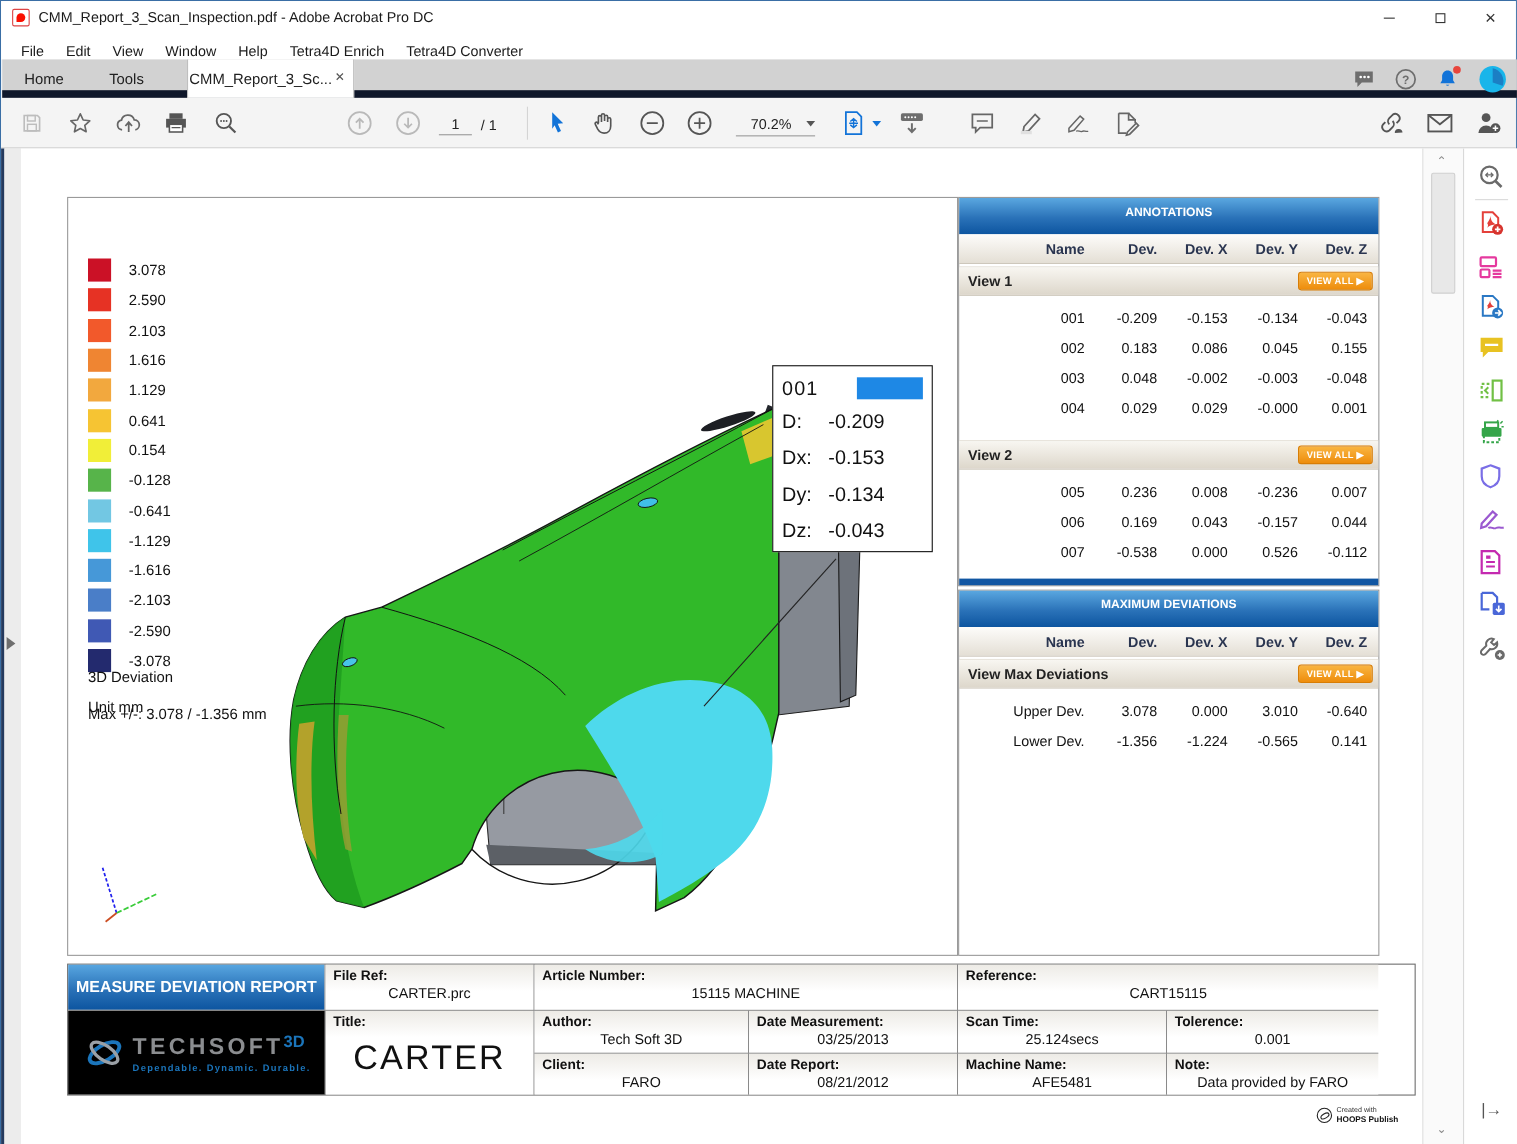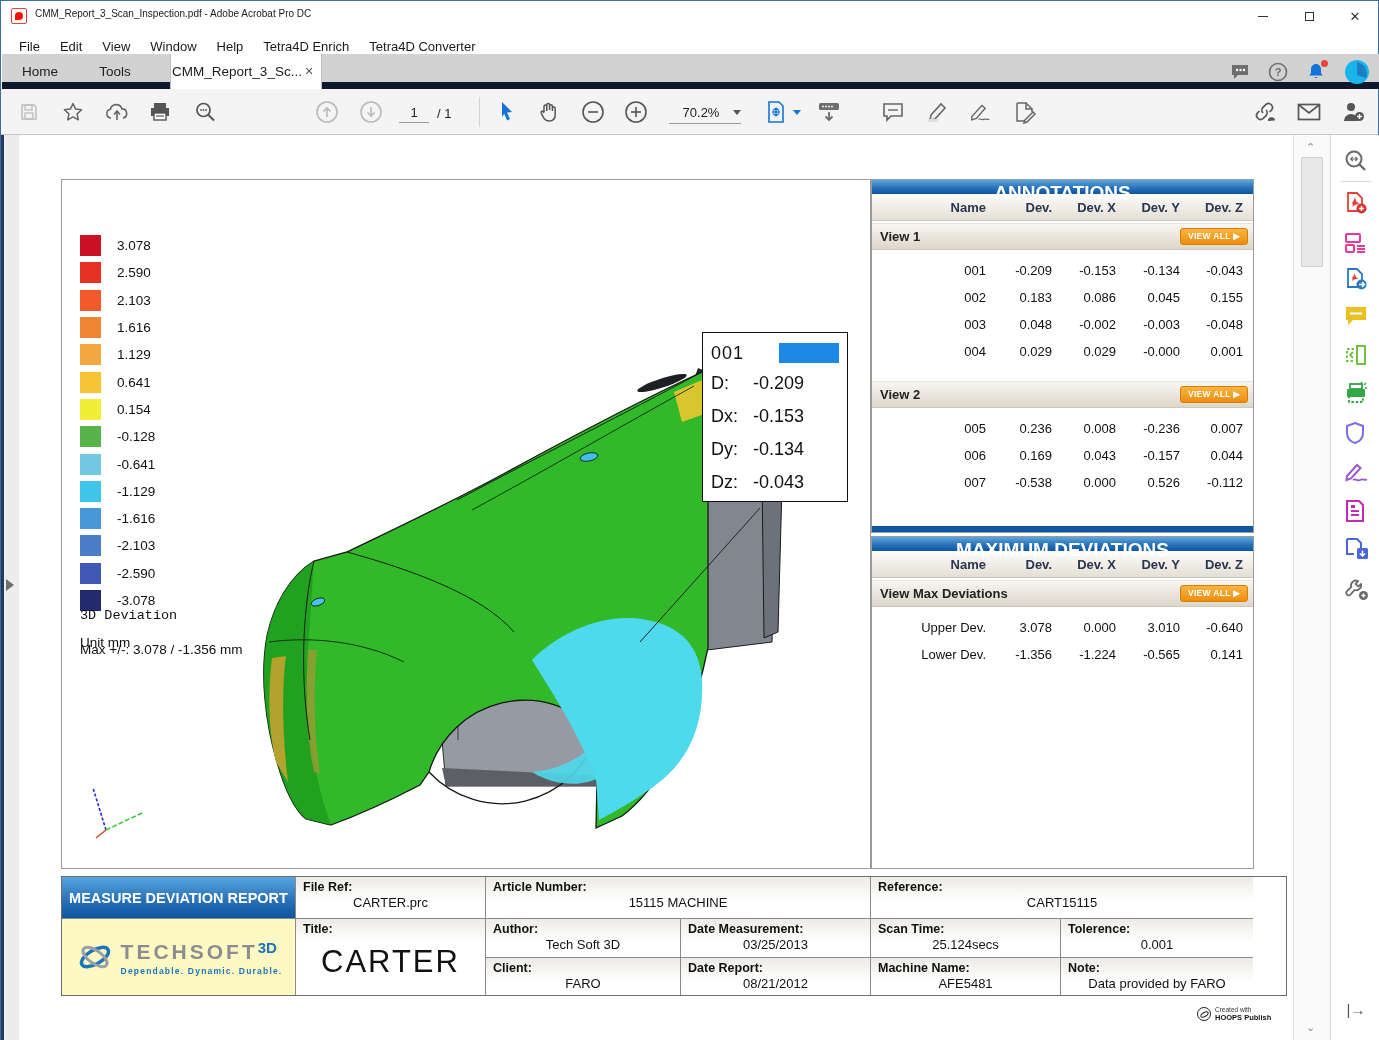--- a/index.html
+++ b/index.html
@@ -3,21 +3,21 @@
 <meta charset="utf-8">
 <style>
   * { margin:0; padding:0; box-sizing:border-box; }
   html,body { width:1379px; height:1040px; font-family:"Liberation Sans", sans-serif; background:#fff; overflow:hidden; }
   .app { position:absolute; left:0; top:0; width:1379px; height:1040px; border:1px solid #3a6ea5; background:#fff; }
 
   
   .titlebar { position:absolute; left:0; top:0; width:100%; height:30px; background:#fff; }
   .pdf-badge { position:absolute; left:10px; top:7px; width:16px; height:16px; border:1px solid #d44; border-radius:2px; background:#fff; }
   .pdf-badge::after{ content:""; position:absolute; left:3px; top:3px; width:8px; height:8px; background:#fa0f00; border-radius:50% 50% 50% 0; }
-  .title-text { position:absolute; left:34px; top:7px; font-size:10px; color:#1a1a1a; }
+  .title-text { position:absolute; left:34px; top:7px; font-size:13px; color:#1a1a1a; }
   .wctl { position:absolute; top:0; width:46px; height:30px; display:flex; align-items:center; justify-content:center; color:#333; cursor:pointer; }
   .wctl.min { right:92px; } .wctl.max { right:46px; } .wctl.close { right:0; }
   .wctl .bar { width:10px; height:1px; background:#333; }
   .wctl .box { width:9px; height:9px; border:1px solid #333; }
   .wctl .x  { font-size:13px; line-height:1; }
 
   
   .menubar { position:absolute; left:0; top:30px; width:100%; height:23px; background:#fff; display:flex; align-items:flex-end; padding-left:8px; }
   .menu-item { font-size:13px; color:#1a1a1a; padding:0 10px; cursor:pointer; }
 
@@ -65,21 +65,21 @@
 
   .callout { position:absolute; left:640px; top:152px; width:146px; height:170px; background:#fff; border:1px solid #111; padding:6px 8px; }
   .callout .row1 { display:flex; align-items:center; justify-content:space-between; height:28px; }
   .callout .cname { font-size:18px; color:#111; letter-spacing:1px; }
   .callout .cswatch { width:60px; height:20px; }
   .callout .cline { display:flex; height:33px; align-items:center; font-size:18px; color:#111; }
   .callout .clab { width:42px; }
 
   
   .panel { position:absolute; left:870px; width:383px; border:1px solid #9a9a9a; background:#fff; }
-  .panel-title { height:14px; background:linear-gradient(180deg,#5aa7e0 0%,#2a72b8 55%,#0d55a0 100%); color:#fff; font-weight:bold; font-size:19px; text-align:center; line-height:26px; }
+  .panel-title { height:33px; background:linear-gradient(180deg,#5aa7e0 0%,#2a72b8 55%,#0d55a0 100%); color:#fff; font-weight:bold; font-size:11px; text-align:center; line-height:26px; }
   .cols { height:27px; display:grid; grid-template-columns:128px 64px 64px 64px 63px; background:linear-gradient(180deg,#fdfcfa,#e4dfd5); border-bottom:1px solid #cdc7bb; align-items:center; }
   .cols span { text-align:right; font-weight:bold; font-size:13px; color:#2a3550; }
   .cols span:first-child { padding-right:14px; } .cols span { padding-right:12px; }
   .panel-body { position:relative; }
   .section-row { height:27px; margin-top:2px; background:linear-gradient(180deg,#f8f6f1,#ddd7cb); border-top:1px solid #e8e4dc; border-bottom:1px solid #cfc9bd; display:flex; align-items:center; justify-content:space-between; padding:0 5px 0 8px; }
   .section-name { font-weight:bold; font-size:13px; color:#222; }
   .viewall { height:17px; background:linear-gradient(180deg,#f9b542,#ee8d0c); border:1px solid #d87d05; border-radius:3px; color:#fff; font-weight:bold; font-size:8.5px; padding:0 7px; line-height:15px; cursor:pointer; letter-spacing:.3px; }
   .rows-block { margin-top:7px; margin-bottom:16px; }
   .drow { height:27px; display:grid; grid-template-columns:128px 64px 64px 64px 63px; align-items:center; }
   .drow span { text-align:right; font-size:13px; color:#111; padding-right:12px; }
@@ -87,21 +87,21 @@
   .blue-bottom { position:absolute; left:0; bottom:0; width:100%; height:6px; background:#1156a2; }
 
   
   .footer { left:60px; top:875px; width:1226px; height:120px; border:1px solid #6e6e6e; display:grid; grid-template-columns:234px 190px 195px 190px 190px 192px; grid-template-rows:42px 39px 37px; }
   .fcell { border-right:1px solid #8a8a8a; border-bottom:1px solid #8a8a8a; background:linear-gradient(180deg,#edebe6 0px,#ffffff 24px); overflow:hidden; }
   .fcell.lastcol { border-right:none; } .fcell.lastrow { border-bottom:none; }
   .flabel { font-weight:bold; font-size:12.5px; color:#111; padding:3px 0 0 7px; }
   .fvalue { text-align:center; font-size:13px; color:#111; margin-top:1px; }
   .report-title { background:linear-gradient(180deg,#58a6e0 0%,#2a72b8 55%,#0d55a0 100%); color:#fff; font-weight:bold; font-size:14.5px; display:flex; align-items:center; justify-content:center; }
   .title-cell .fvalue { font-size:31px; letter-spacing:2px; margin-top:8px; }
-  .logo-cell { display:flex; align-items:center; justify-content:center; background:#fef9c3; }
+  .logo-cell { display:flex; align-items:center; justify-content:center; background:#000000; }
   .brandline { font-size:21px; letter-spacing:3px; color:#8b8d90; font-weight:bold; }
   .brand3d { color:#1b75bb; font-size:15px; font-weight:bold; vertical-align:6px; letter-spacing:0; }
   .tagline { font-size:8.5px; font-weight:bold; color:#1b75bb; letter-spacing:1.2px; margin-top:2px; }
 
   .hoops { position:absolute; left:1196px; top:1005px; display:flex; align-items:center; cursor:default; }
   .hoops-icon { width:14px; height:14px; border:1.5px solid #222; border-radius:50%; position:relative; margin-right:4px; }
   .hoops-icon::after { content:""; position:absolute; left:2px; top:4px; width:7px; height:3px; border:1.5px solid #222; border-radius:50%; transform:rotate(-30deg); }
   .hoops-text .l1 { font-size:6.5px; color:#333; }
   .hoops-text .l2 { font-size:7.5px; font-weight:bold; color:#111; }
 
@@ -534,21 +534,21 @@
         </div>
         <div class="legend-row">
           <span class="legend-swatch" style="background: rgb(64, 89, 180);"></span>
           <span class="legend-val">-2.590</span>
         </div>
         <div class="legend-row">
           <span class="legend-swatch" style="background: rgb(35, 42, 110);"></span>
           <span class="legend-val">-3.078</span>
         </div>
       </div>
-    <div class="legend-label" style="top:428px;font-family:Liberation Mono, monospace;">3D Deviation</div>
+    <div class="legend-label" style="top:428px;">3D Deviation</div>
     <div class="legend-label" style="top:455px;">Unit mm</div>
     <div class="legend-label" style="top:462px;">Max +/-: 3.078 / -1.356 mm</div>
 
     <div class="callout">
       <div class="row1">
         <span class="cname">001</span>
         <span class="cswatch" style="background: rgb(30, 136, 229);"></span>
       </div>
       <div>
           <div class="cline">

